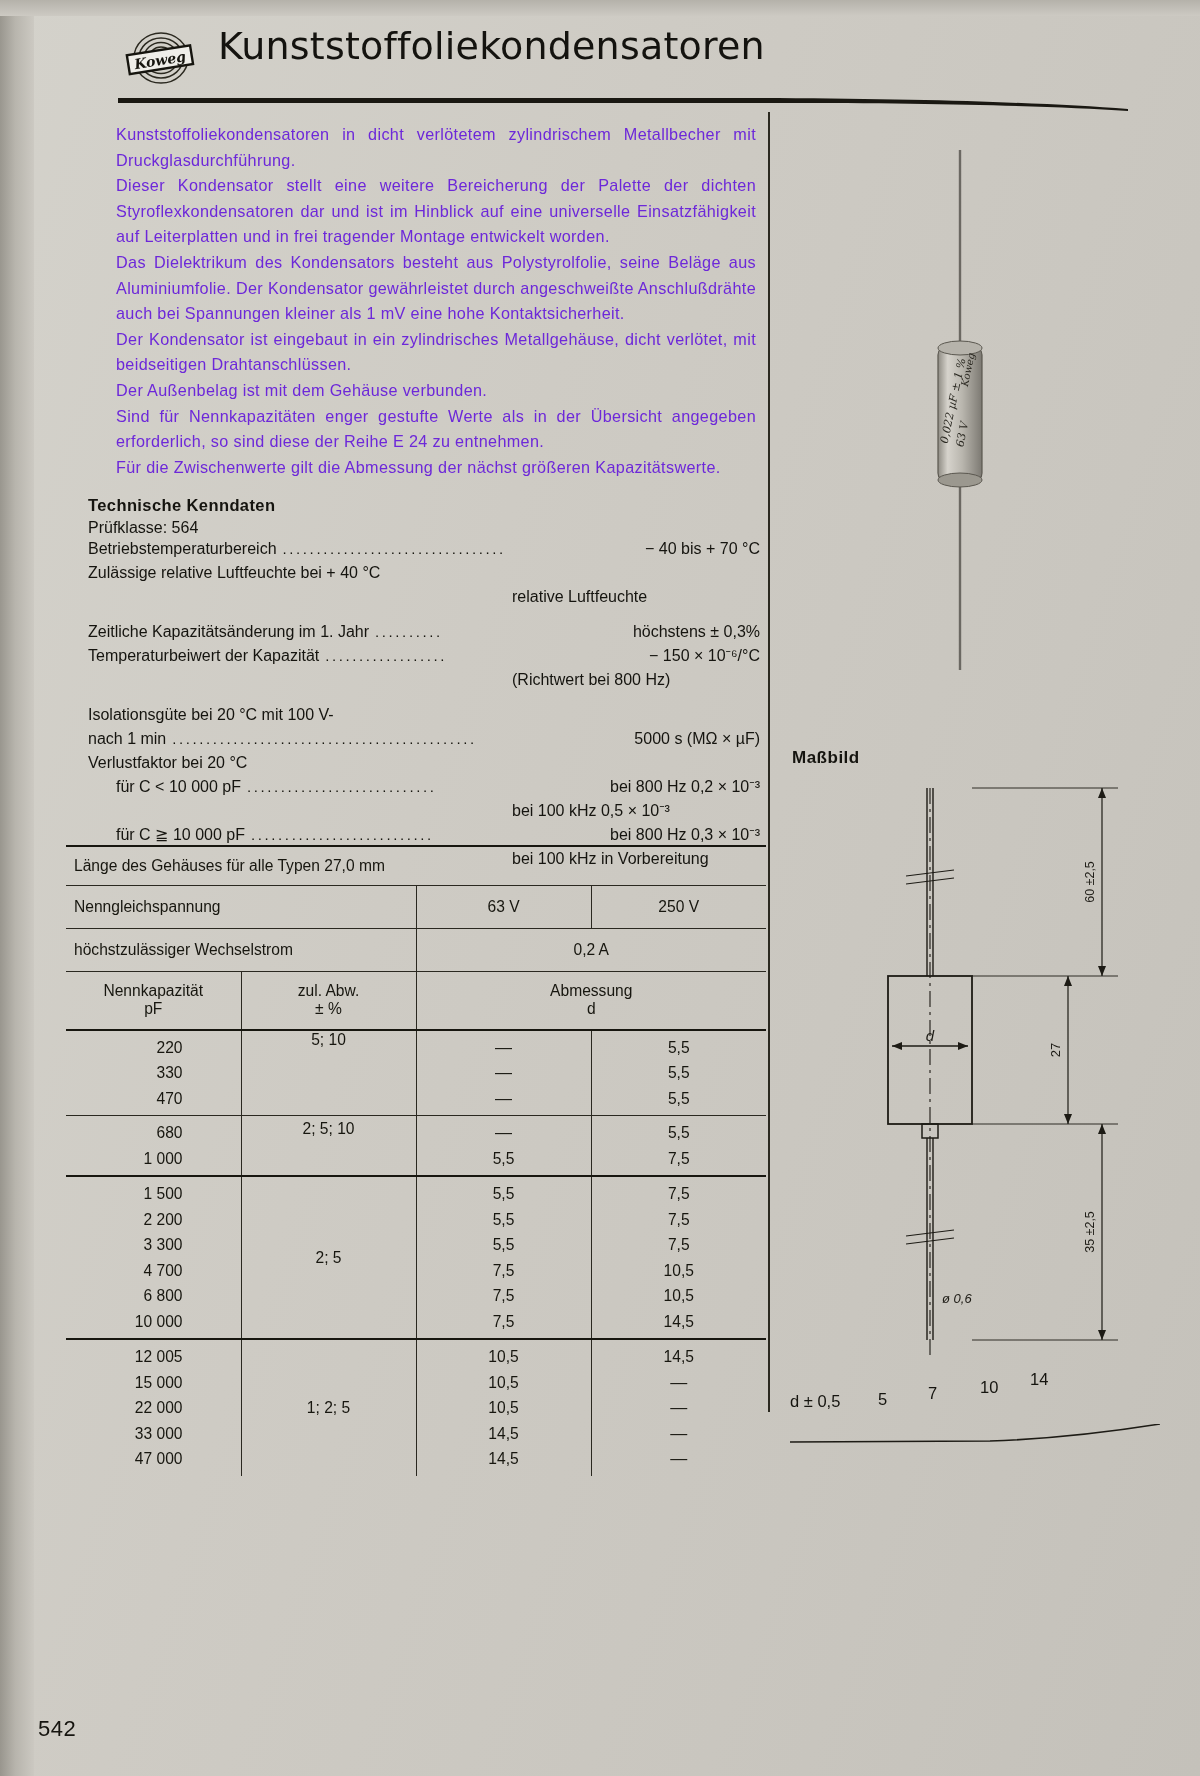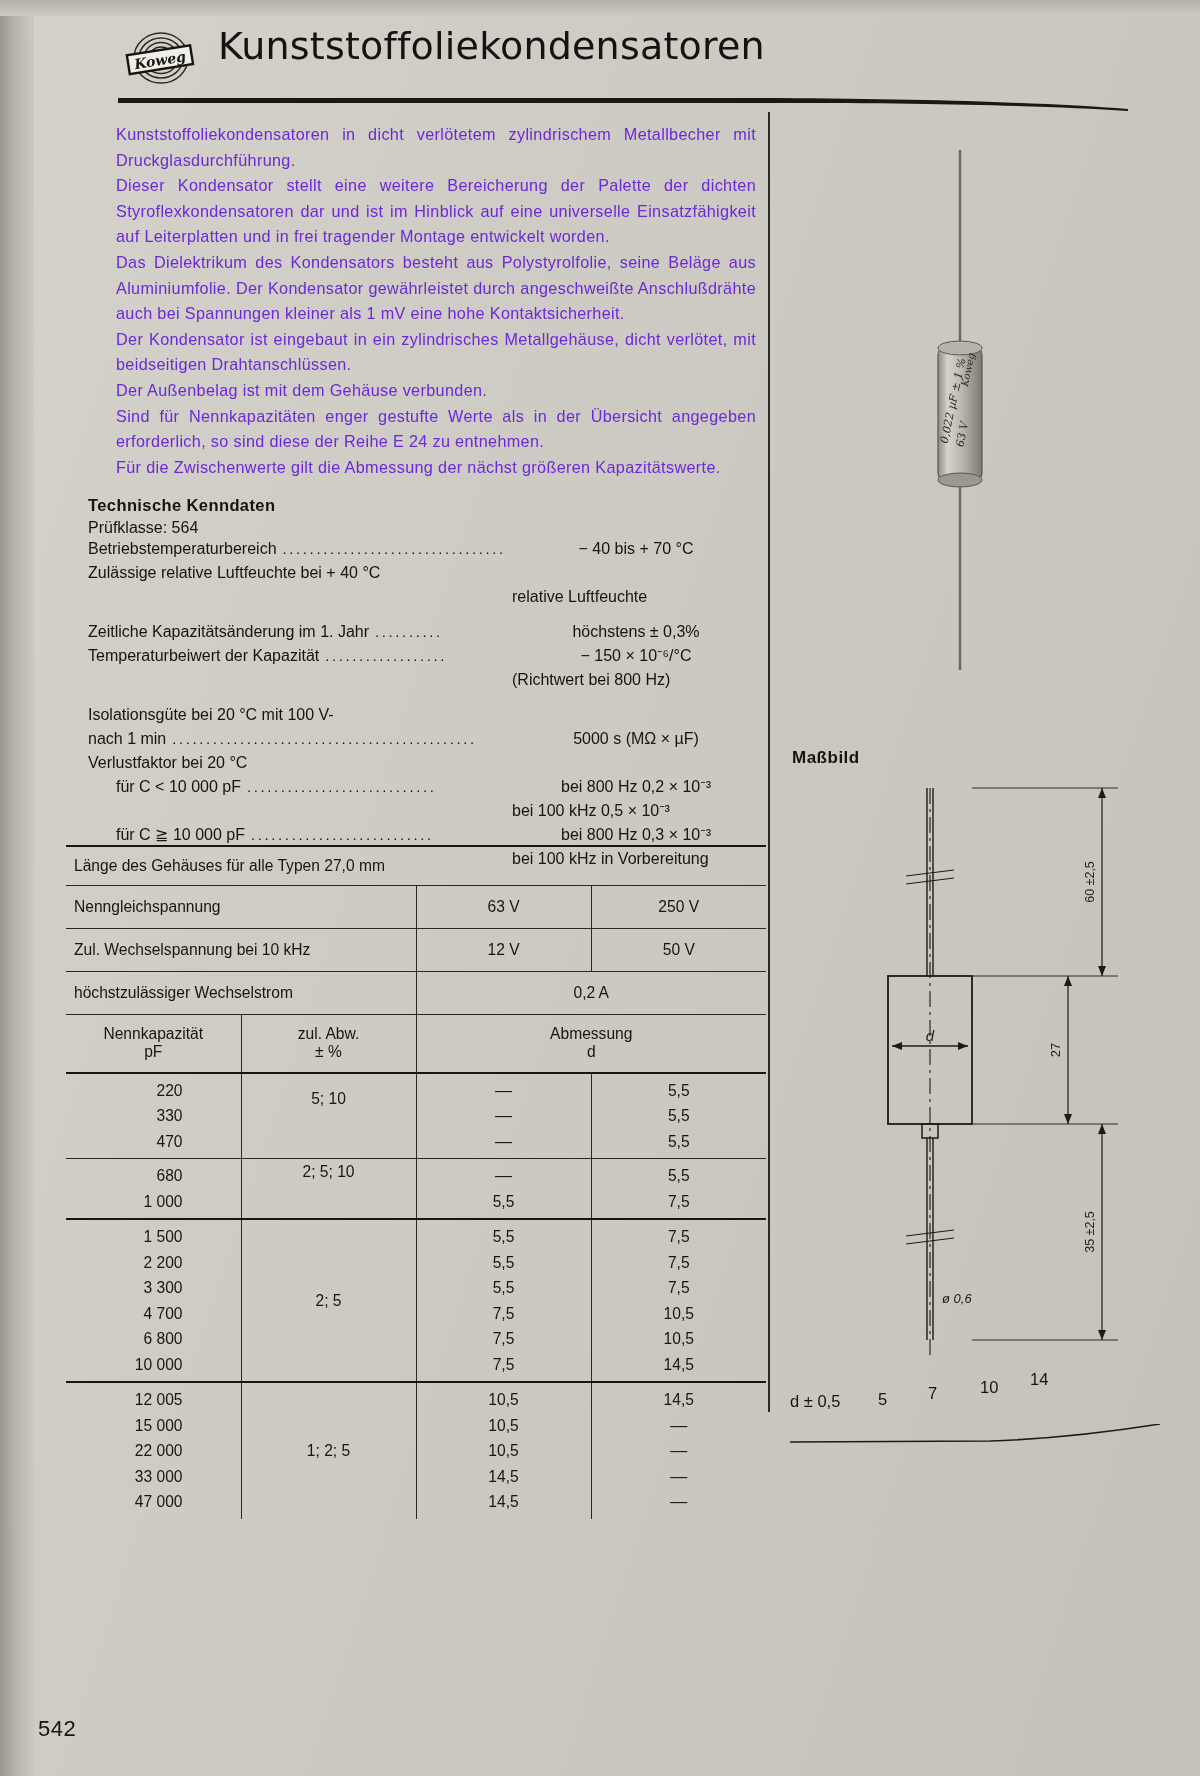--- a/index.html
+++ b/index.html
@@ -45,21 +45,21 @@
   }
   #bodytext p{margin:0;text-align:justify;}
 
   
   #tech{position:absolute;left:88px;top:476px;width:672px;font-size:16px;margin-top:20px;}
   #techhead{font-weight:bold;font-size:16.5px;letter-spacing:.4px;margin-bottom:4px;}
   .trow{display:flex;align-items:flex-start;line-height:24px;white-space:nowrap;}
   .tlab{flex:0 0 auto;}
   .tdots{flex:1 1 auto;overflow:hidden;white-space:nowrap;
      letter-spacing:2.6px;color:#17160f;padding:0 6px;font-size:15px;}
-  .tval{flex:0 0 248px;text-align:center;padding-left:6px;}
+  .tval{flex:0 0 248px;text-align:right;padding-left:6px;}
   .tval2{margin-left:auto;width:248px;}
   .controw{display:flex;line-height:24px;}
   .spacer{height:11px;}
   .indent1{padding-left:28px;}
 
   
   #tables{position:absolute;left:66px;top:845px;width:700px;}
   table{border-collapse:collapse;width:700px;font-size:15.6px;}
   td{padding:0;vertical-align:middle;color:#17160f;}
   .lbl{padding-left:8px;}
@@ -227,25 +227,20 @@
         <col style="width:175px">
         <col style="width:175px">
     </colgroup>
     <tbody>
         <tr class="volt thin">
       <td class="lbl">Nenngleichspannung</td>
       <td class="c vl">63 V</td>
       <td class="c vl">250 V</td>
     </tr>
     <tr class="volt thin">
-      <td class="lbl">Zul. Wechselspannung bei 10 kHz</td>
-      <td class="c vl">12 V</td>
-      <td class="c vl">50 V</td>
-    </tr>
-    <tr class="volt thin">
       <td class="lbl">höchstzulässiger Wechselstrom</td>
       <td class="c vl" colspan="2">0,2 A</td>
     </tr>
   </tbody>
     </table>
 
   <table>
     <colgroup>
       <col style="width:175px">
         <col style="width:175px">
@@ -268,21 +263,21 @@
         <div>d</div>
       </td>
     </tr>
 
     <tr class="thick grp">
       <td class="capcell">
         <div>220</div>
         <div>330</div>
         <div>470</div>
       </td>
-      <td class="tolcell vl" style="vertical-align:top;padding-top:16px">5; 10</td>
+      <td class="tolcell vl" style="vertical-align:top;padding-top:0">5; 10</td>
       <td class="numcell vl">
         <div class="dash">—</div>
         <div class="dash">—</div>
         <div class="dash">—</div>
       </td>
       <td class="numcell vl">
         <div>5,5</div>
         <div>5,5</div>
         <div>5,5</div>
       </td>

